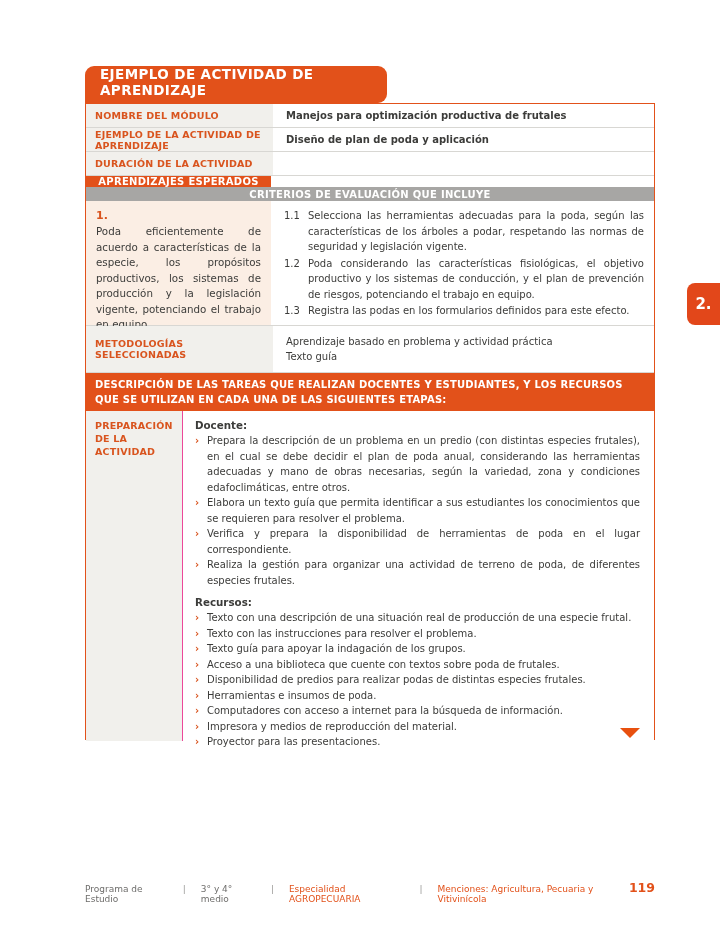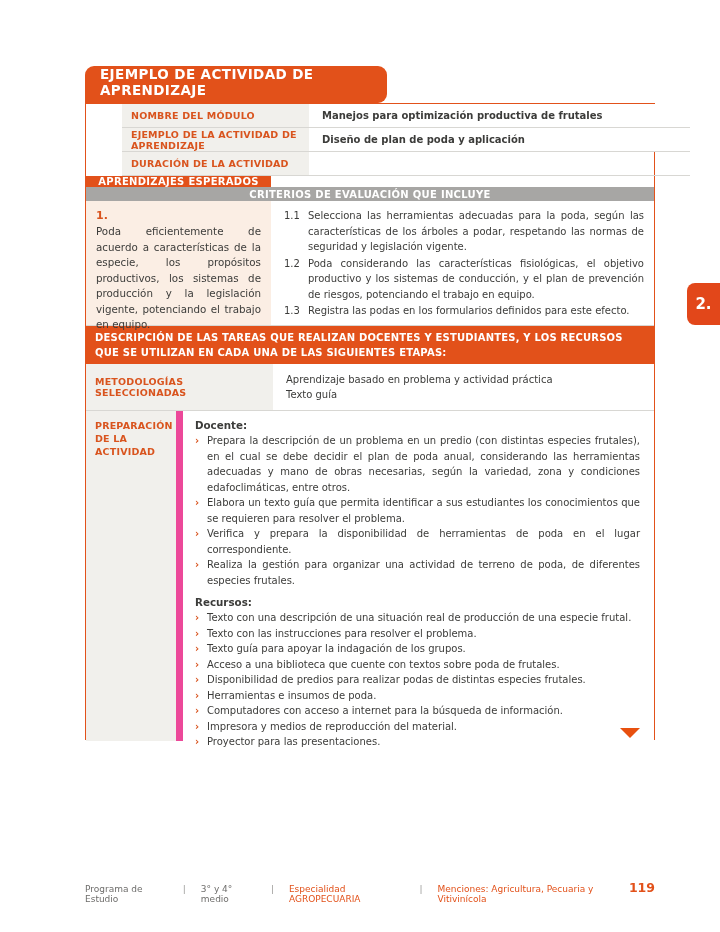--- a/index.html
+++ b/index.html
@@ -15,21 +15,21 @@
   }
 
   
   .doc-table{
     position:absolute; left:85px; top:103px; width:570px; height:637px;
     border:1px solid #e2511a; background:#ffffff;
   }
   .row{ display:flex; width:100%; border-bottom:1px solid #d8d7d3; }
   .row:last-child{ border-bottom:none; }
 
-  .info-row{ height:24px;margin-left:36px; }
+  .info-row{ height:24px; }
   .info-row .lab{
     width:190px; background:#f1f0ec; color:#d9541e;
     font-size:9.5px; font-weight:bold; letter-spacing:.2px;
     display:flex; align-items:center; padding-left:9px;
     border-right:3px solid #ffffff;
   }
   .info-row .val{
     flex:1; background:#ffffff; font-size:10px; font-weight:bold; color:#3c3c3a;
     display:flex; align-items:center; padding-left:10px;
   }
@@ -72,21 +72,21 @@
     height:38px; background:#e2511a; color:#ffffff;
     font-size:10px; font-weight:bold; line-height:14.5px; letter-spacing:.2px;
     padding:5px 12px 0 9px; border-bottom:none;
     display:block;
   }
 
   .prep-row{ height:330px; border-bottom:none; position:relative; }
   .prep-row .lab{
     width:97px; background:#f1f0ec; color:#d9541e; font-size:9.5px; font-weight:bold;
     padding:8px 6px 0 9px; line-height:13px; letter-spacing:.2px;
-    border-right:7px solid #ec4899;
+    border-right:1px solid #ec4899;
   }
   .prep-row .content{ flex:1; background:#ffffff; padding:8px 14px 0 12px; }
   .subhead{ font-size:10.3px; font-weight:bold; color:#3c3c3a; margin-bottom:2px; }
   .subhead.second{ margin-top:8px; }
   .li{ display:flex; }
   .li .b{ width:12px; flex:none; color:#d9541e; font-weight:bold; font-size:10px; line-height:15.5px; }
   .li .t{ flex:1; font-size:10px; line-height:15.5px; text-align:justify; }
 
   .cont-arrow{
     position:absolute; right:14px; bottom:3px; width:0; height:0;
@@ -151,30 +151,30 @@
         <span class="n">1.2</span>
         <span class="t">Poda considerando las características fisiológicas, el objetivo productivo y los sistemas de conducción, y el plan de prevención de riesgos, potenciando el trabajo en equipo.</span>
       </div>
       <div class="crit">
         <span class="n">1.3</span>
         <span class="t">Registra las podas en los formularios definidos para este efecto.</span>
       </div>
     </div>
   </div>
 
-  <div class="row desc-banner">
-    <span>DESCRIPCIÓN DE LAS TAREAS QUE REALIZAN DOCENTES Y ESTUDIANTES, Y LOS RECURSOS QUE SE UTILIZAN EN CADA UNA DE LAS SIGUIENTES ETAPAS:</span>
-  </div>
-
   <div class="row met-row">
     <div class="lab">METODOLOGÍAS SELECCIONADAS</div>
     <div class="val">
       <span>Aprendizaje basado en problema y actividad práctica</span>
       <span>Texto guía</span>
     </div>
+  </div>
+
+  <div class="row desc-banner">
+    <span>DESCRIPCIÓN DE LAS TAREAS QUE REALIZAN DOCENTES Y ESTUDIANTES, Y LOS RECURSOS QUE SE UTILIZAN EN CADA UNA DE LAS SIGUIENTES ETAPAS:</span>
   </div>
 
   <div class="row prep-row">
     <div class="lab">PREPARACIÓN DE LA ACTIVIDAD</div>
     <div class="content">
       <div class="subhead">Docente:</div>
 
       <div class="li">
         <span class="b">›</span>
         <span class="t">Prepara la descripción de un problema en un predio (con distintas especies frutales), en el cual se debe decidir el plan de poda anual, considerando las herramientas adecuadas y mano de obras necesarias, según la variedad, zona y condiciones edafoclimáticas, entre otros.</span>

